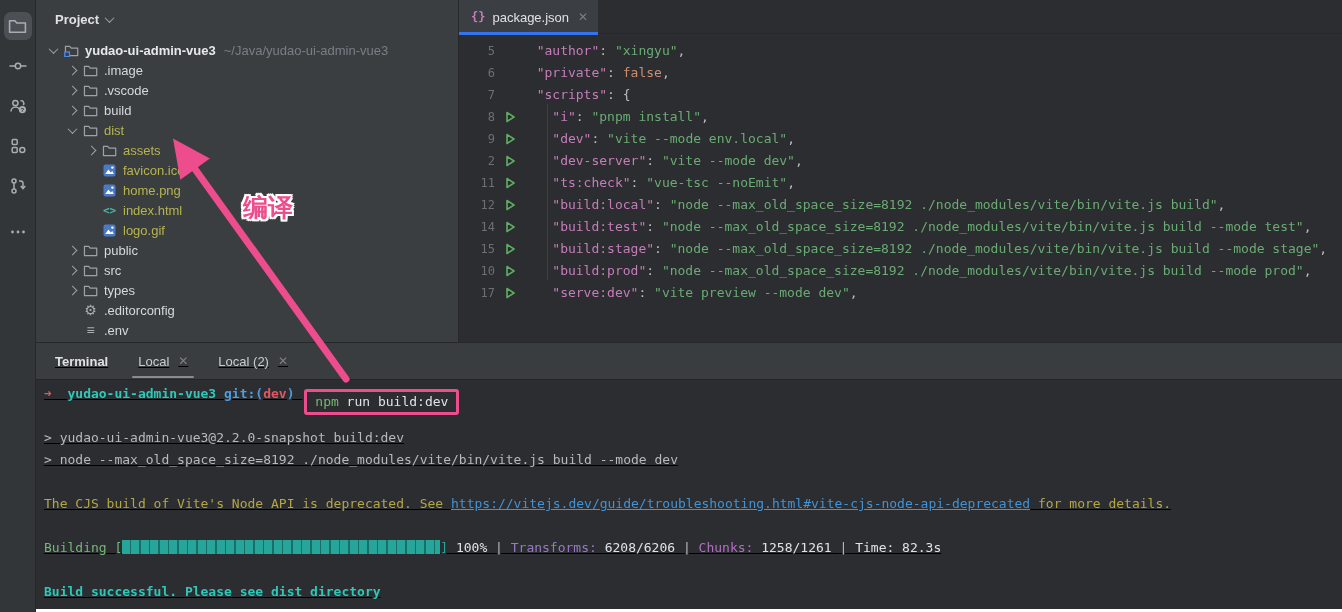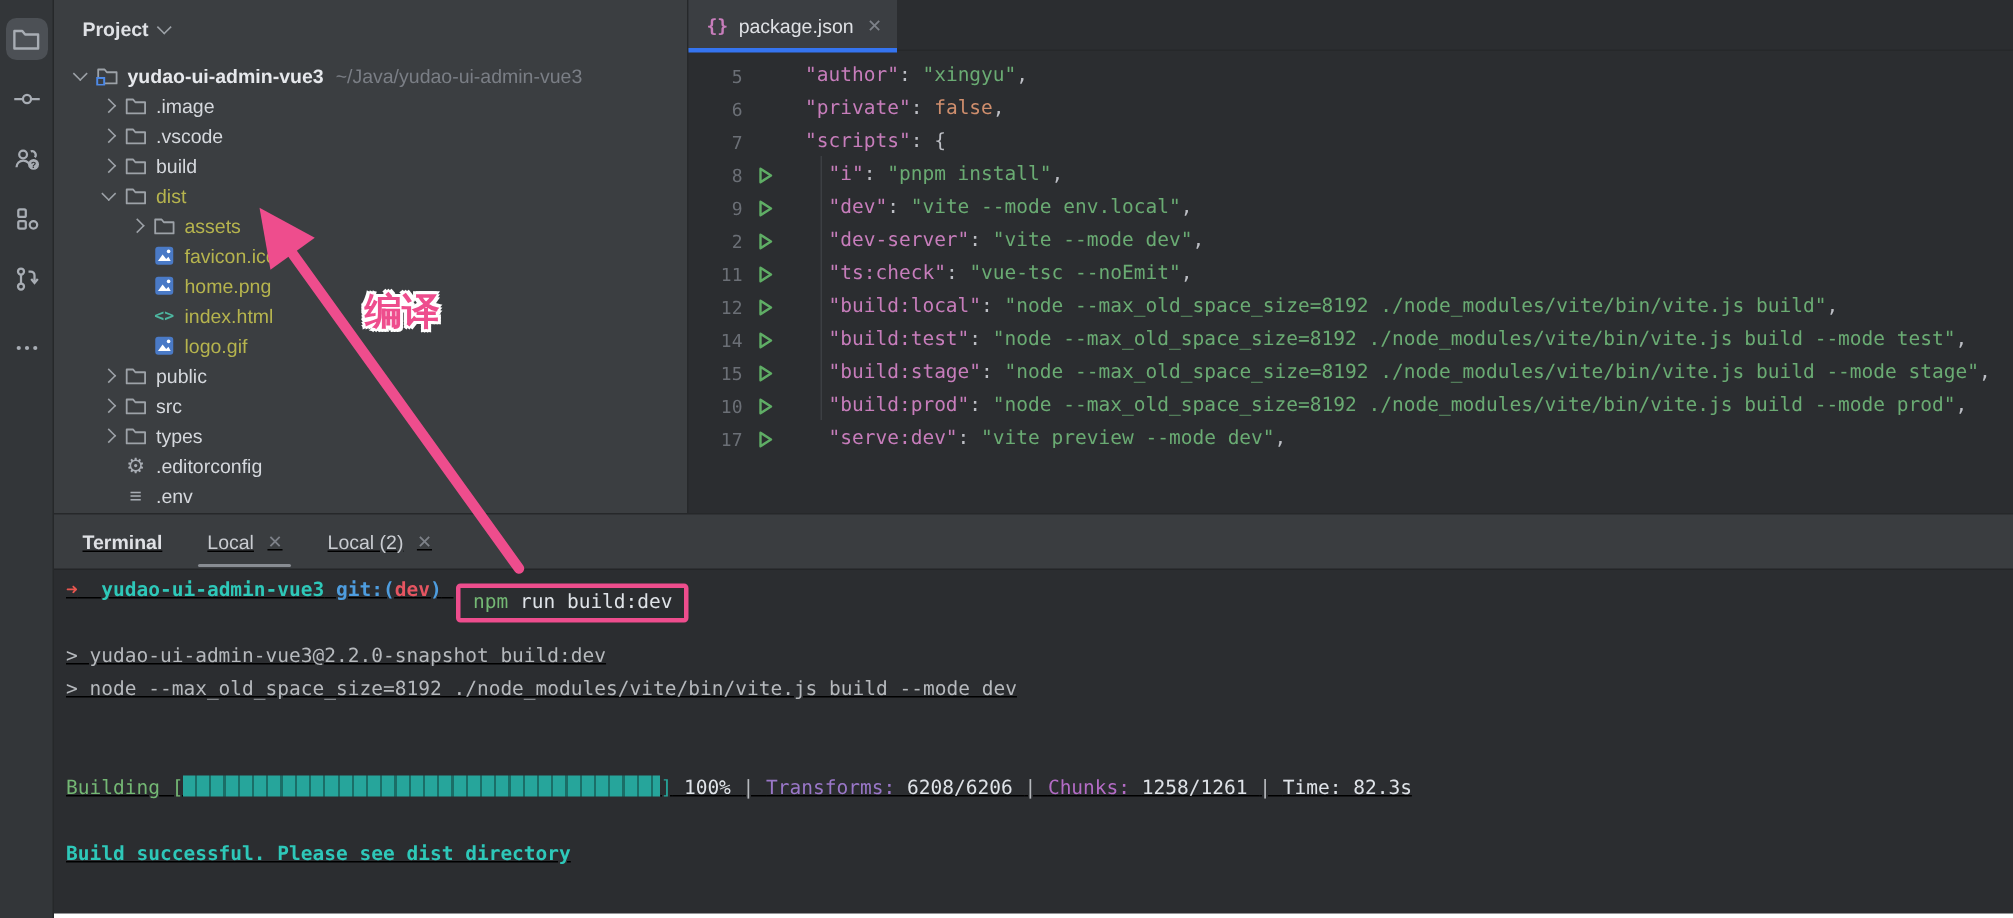--- a/index.html
+++ b/index.html
@@ -421,20 +421,21 @@
           <span>Local (2)</span>
           <span class="close-x">✕</span>
         </div>
       </div>
     <div class="term-body">
         <div class="t-line"><span class="t-red">➜</span><span class="t-white">  </span><span class="t-teal">yudao-ui-admin-vue3</span><span class="t-white"> </span><span class="t-blue">git:(</span><span class="t-red2">dev</span><span class="t-blue">)</span><span class="t-white"> </span><span class="cmd-box"><span class="t-green">npm</span><span class="t-white"> run build:dev</span></span></div>
         <div class="t-line"></div>
         <div class="t-line"><span class="t-gray">&gt; yudao-ui-admin-vue3@2.2.0-snapshot build:dev</span></div>
         <div class="t-line"><span class="t-gray">&gt; node --max_old_space_size=8192 ./node_modules/vite/bin/vite.js build --mode dev</span></div>
         <div class="t-line"></div>
+        <div class="t-line"><span class="t-yellow">The CJS build of Vite's Node API is deprecated. See </span><span class="t-link">https://vitejs.dev/guide/troubleshooting.html#vite-cjs-node-api-deprecated</span><span class="t-yellow"> for more details.</span></div>
         <div class="t-line"></div>
         <div class="t-line"><span class="t-green">Building [</span><span class="progress-bar"></span><span class="t-tealtxt">]</span><span class="t-white"> 100% </span><span class="t-gray">| </span><span class="t-purple">Transforms: </span><span class="t-white">6208/6206 </span><span class="t-gray">| </span><span class="t-purple2">Chunks: </span><span class="t-white">1258/1261 </span><span class="t-gray">| </span><span class="t-white">Time: 82.3s</span></div>
         <div class="t-line"></div>
         <div class="t-line"><span class="t-teal">Build successful. Please see dist directory</span></div>
       </div>
   </div>
 
   <svg class="annot-svg" viewBox="0 0 1342 612">
     <defs>
       <marker id="ah" markerWidth="6" markerHeight="6" refX="3.4" refY="3" orient="auto">

